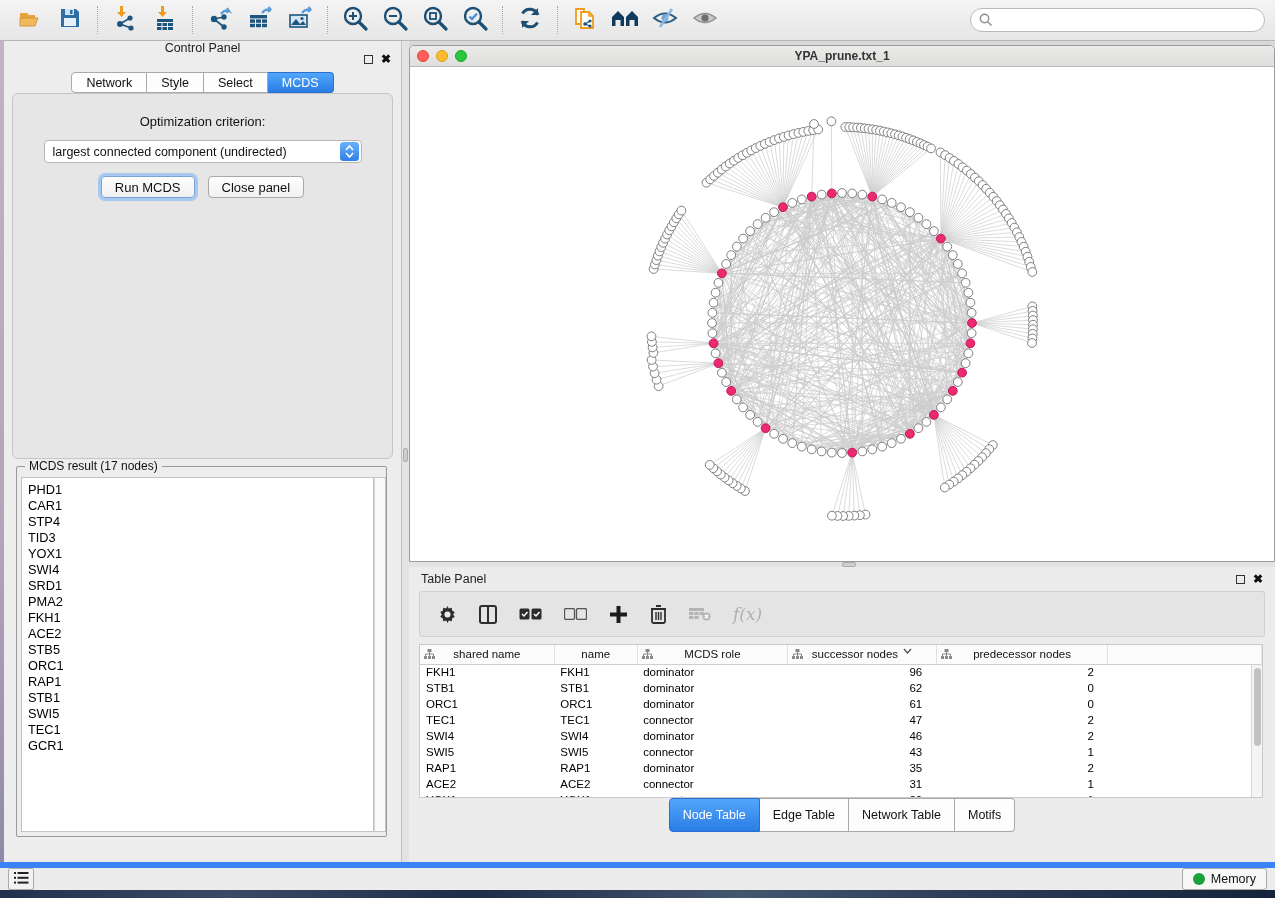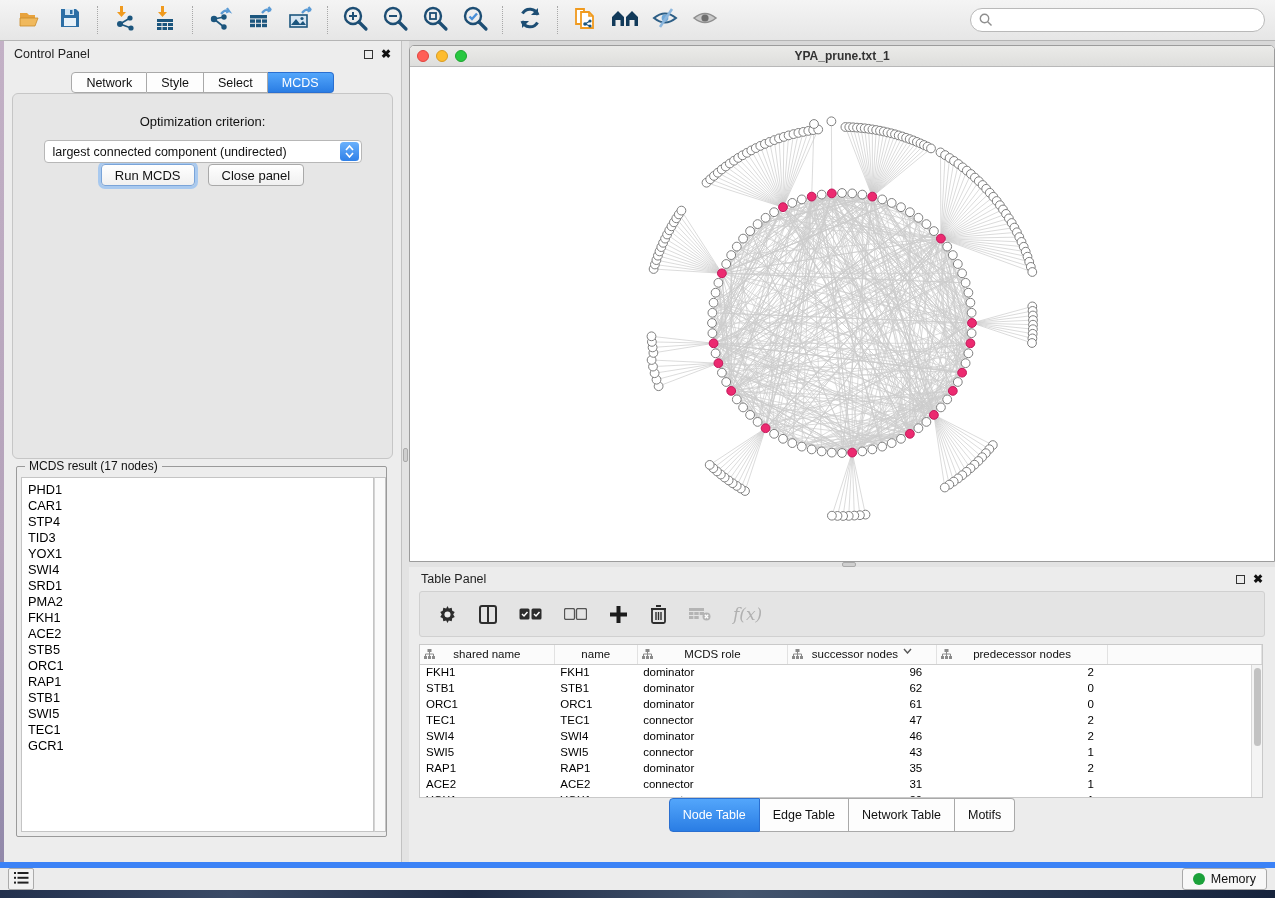--- a/index.html
+++ b/index.html
@@ -18,42 +18,42 @@
     display:flex; align-items:center; padding:0 10px; }
   .tb-btn { width:40px; height:34px; display:flex; align-items:center; justify-content:center; border-radius:4px; }
   .tb-sep { width:1px; height:28px; border-left:1px dotted #a8a8a8; margin:0 7px; }
   .search-wrap { margin-left:auto; position:relative; }
   .search-input { width:295px; height:24px; border:1px solid #b9b9b9; border-radius:12px; background:#fff;
     padding:0 10px 0 28px; font-size:12px; color:#333; outline:none; }
   .search-icon-pos { position:absolute; left:9px; top:5px; }
 
   
   .control-panel { position:absolute; left:4px; top:41px; width:398px; bottom:36px; background:#ededed; border-right:1px solid #c2c2c2; }
-  .panel-header { height:26px; display:flex; align-items:center; padding:0 10px; font-size:12.5px; color:#222; }
+  .panel-header { height:26px; display:flex; align-items:center; padding:0 10px; font-size:12.5px; color:#222;flex-direction:column; }
   .panel-win-btns { margin-left:auto; display:flex; gap:8px; align-items:center; }
   .float-glyph { width:9px; height:9px; border:1.4px solid #333; display:inline-block; }
   .close-glyph { font-size:12px; font-weight:bold; color:#111; line-height:9px; }
 
   .cp-tabs { position:absolute; left:0; right:0; top:31px; display:flex; justify-content:center; }
   .cp-tab { height:21px; padding:0 14px; display:flex; align-items:center; font-size:12.5px;
     background:#fdfdfd; border:1px solid #a9a9a9; border-left:none; color:#111; }
   .cp-tab:first-child { border-left:1px solid #a9a9a9; border-radius:4px 0 0 4px; }
   .cp-tab:last-child { border-radius:0 4px 4px 0; }
   .cp-tab.active { background:linear-gradient(#53a6fb,#2a7de4); color:#fff; border-color:#2a6fd0; }
 
   .cp-box { position:absolute; left:8px; right:8px; top:52px; height:366px;
     background:#e6e6e6; border:1px solid #c6c6c6; border-radius:6px; }
   .opt-label { text-align:center; margin-top:20px; font-size:13px; color:#111; }
   .dd-wrap { margin:11px auto 0; width:318px; height:23px; background:#fff; border:1px solid #b7b7b7;
     border-radius:4px; display:flex; align-items:center; position:relative; }
   .dd-text { flex:1; font-size:12.5px; padding-left:8px; color:#111; white-space:nowrap; }
   .dd-stepper { width:19px; height:19px; margin-right:2px; border-radius:3.5px;
     background:linear-gradient(#6ab1fc,#2f80e8); display:flex; flex-direction:column; align-items:center; justify-content:center; gap:1px; }
   .dd-stepper svg { display:block; }
-  .cp-buttons { display:flex; justify-content:center; gap:13px; margin-top:1px; }
+  .cp-buttons { display:flex; justify-content:center; gap:13px; margin-top:13px; }
   .btn { height:22px; padding:0 13px; background:linear-gradient(#ffffff,#f0f0f0); border:1px solid #a9a9a9;
     border-radius:4px; font-size:13px; color:#111; display:flex; align-items:center; }
   .btn.focus-ring { box-shadow:0 0 0 3px #a8c9ef; border-color:#7aa4d8; }
 
   .result-group { position:absolute; left:12px; right:14px; top:425px; height:371px; border:1px solid #9a9a9a; border-radius:2px; }
   .result-legend { position:absolute; top:-8px; left:8px; background:#ededed; padding:0 4px; font-size:12px; color:#111; }
   .result-list { position:absolute; inset:10px 12px 4px 4px; background:#fff; border:1px solid #c4c4c4; overflow:hidden; padding:4px 0 16px 6px; }
   .result-scroll { position:absolute; top:10px; bottom:4px; right:0; width:12px; background:#fafafa; border:1px solid #c4c4c4; border-left:1px solid #d4d4d4; }
   .list-item { font-size:12.8px; line-height:16px; color:#000; }
 

